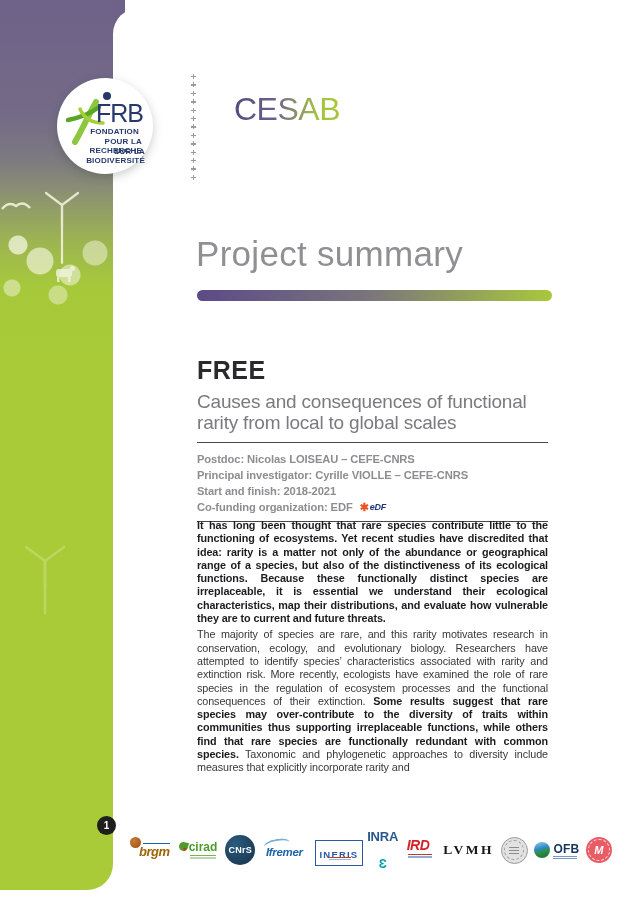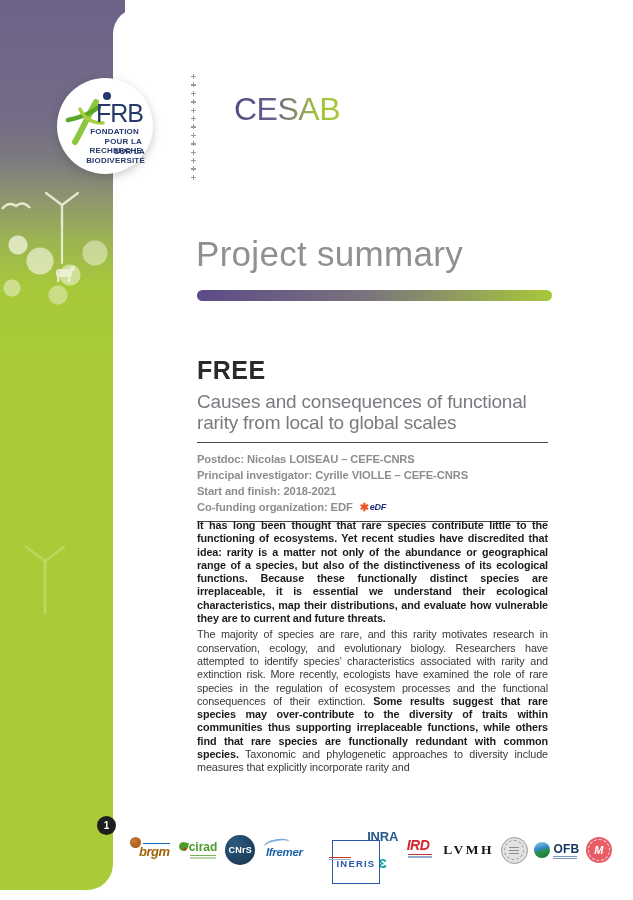--- a/index.html
+++ b/index.html
@@ -95,21 +95,21 @@
   
   .cnrs-circle{width:30px;height:30px;border-radius:50%;display:flex;align-items:center;justify-content:center;
     background:radial-gradient(circle at 35% 30%,#2b5a7e,#16324b);}
   .cnrs-word{color:#fff;font-size:9px;font-weight:700;letter-spacing:.3px;}
   
   .ifremer{position:relative;width:46px;height:24px;}
   .ifremer-swoosh{position:absolute;left:2px;top:1px;width:26px;height:9px;border-top:2.2px solid #79aedb;border-radius:50%;transform:rotate(-10deg);}
   .ifremer-word{position:absolute;left:4px;top:8px;font-size:11.5px;font-weight:700;font-style:italic;color:#1b65a6;letter-spacing:-.3px;}
   
   .ineris{position:relative;width:46px;height:24px;}
-  .ineris-box{position:absolute;left:17px;top:2px;padding:12px 4px;border:1.4px solid #2759a6;}
+  .ineris-box{position:absolute;left:0;top:2px;padding:3px 4px;border:1.4px solid #2759a6;}
   .ineris-word{font-size:9.5px;font-weight:700;color:#2759a6;letter-spacing:1.2px;}
   .ineris-sub{position:absolute;left:14px;top:18.5px;width:22px;height:1px;background:#c8371e;box-shadow:0 2px 0 #9db7d8;}
   
   .inrae{flex-direction:column;align-items:center;gap:12px;}
   .inrae-word{font-size:13px;font-weight:700;color:#27598c;letter-spacing:-.2px;}
   .inrae-e{font-size:13px;font-weight:700;color:#00a3a6;margin-left:.5px;}
   
   .ird{position:relative;width:32px;height:26px;}
   .ird-word{position:absolute;left:2px;top:0;font-size:14px;font-weight:800;font-style:italic;color:#d2232a;letter-spacing:-.5px;}
   .ird-sub{position:absolute;left:3px;top:17px;width:24px;height:1px;background:#c0392b;box-shadow:0 2.5px 0 #2759a6;}

